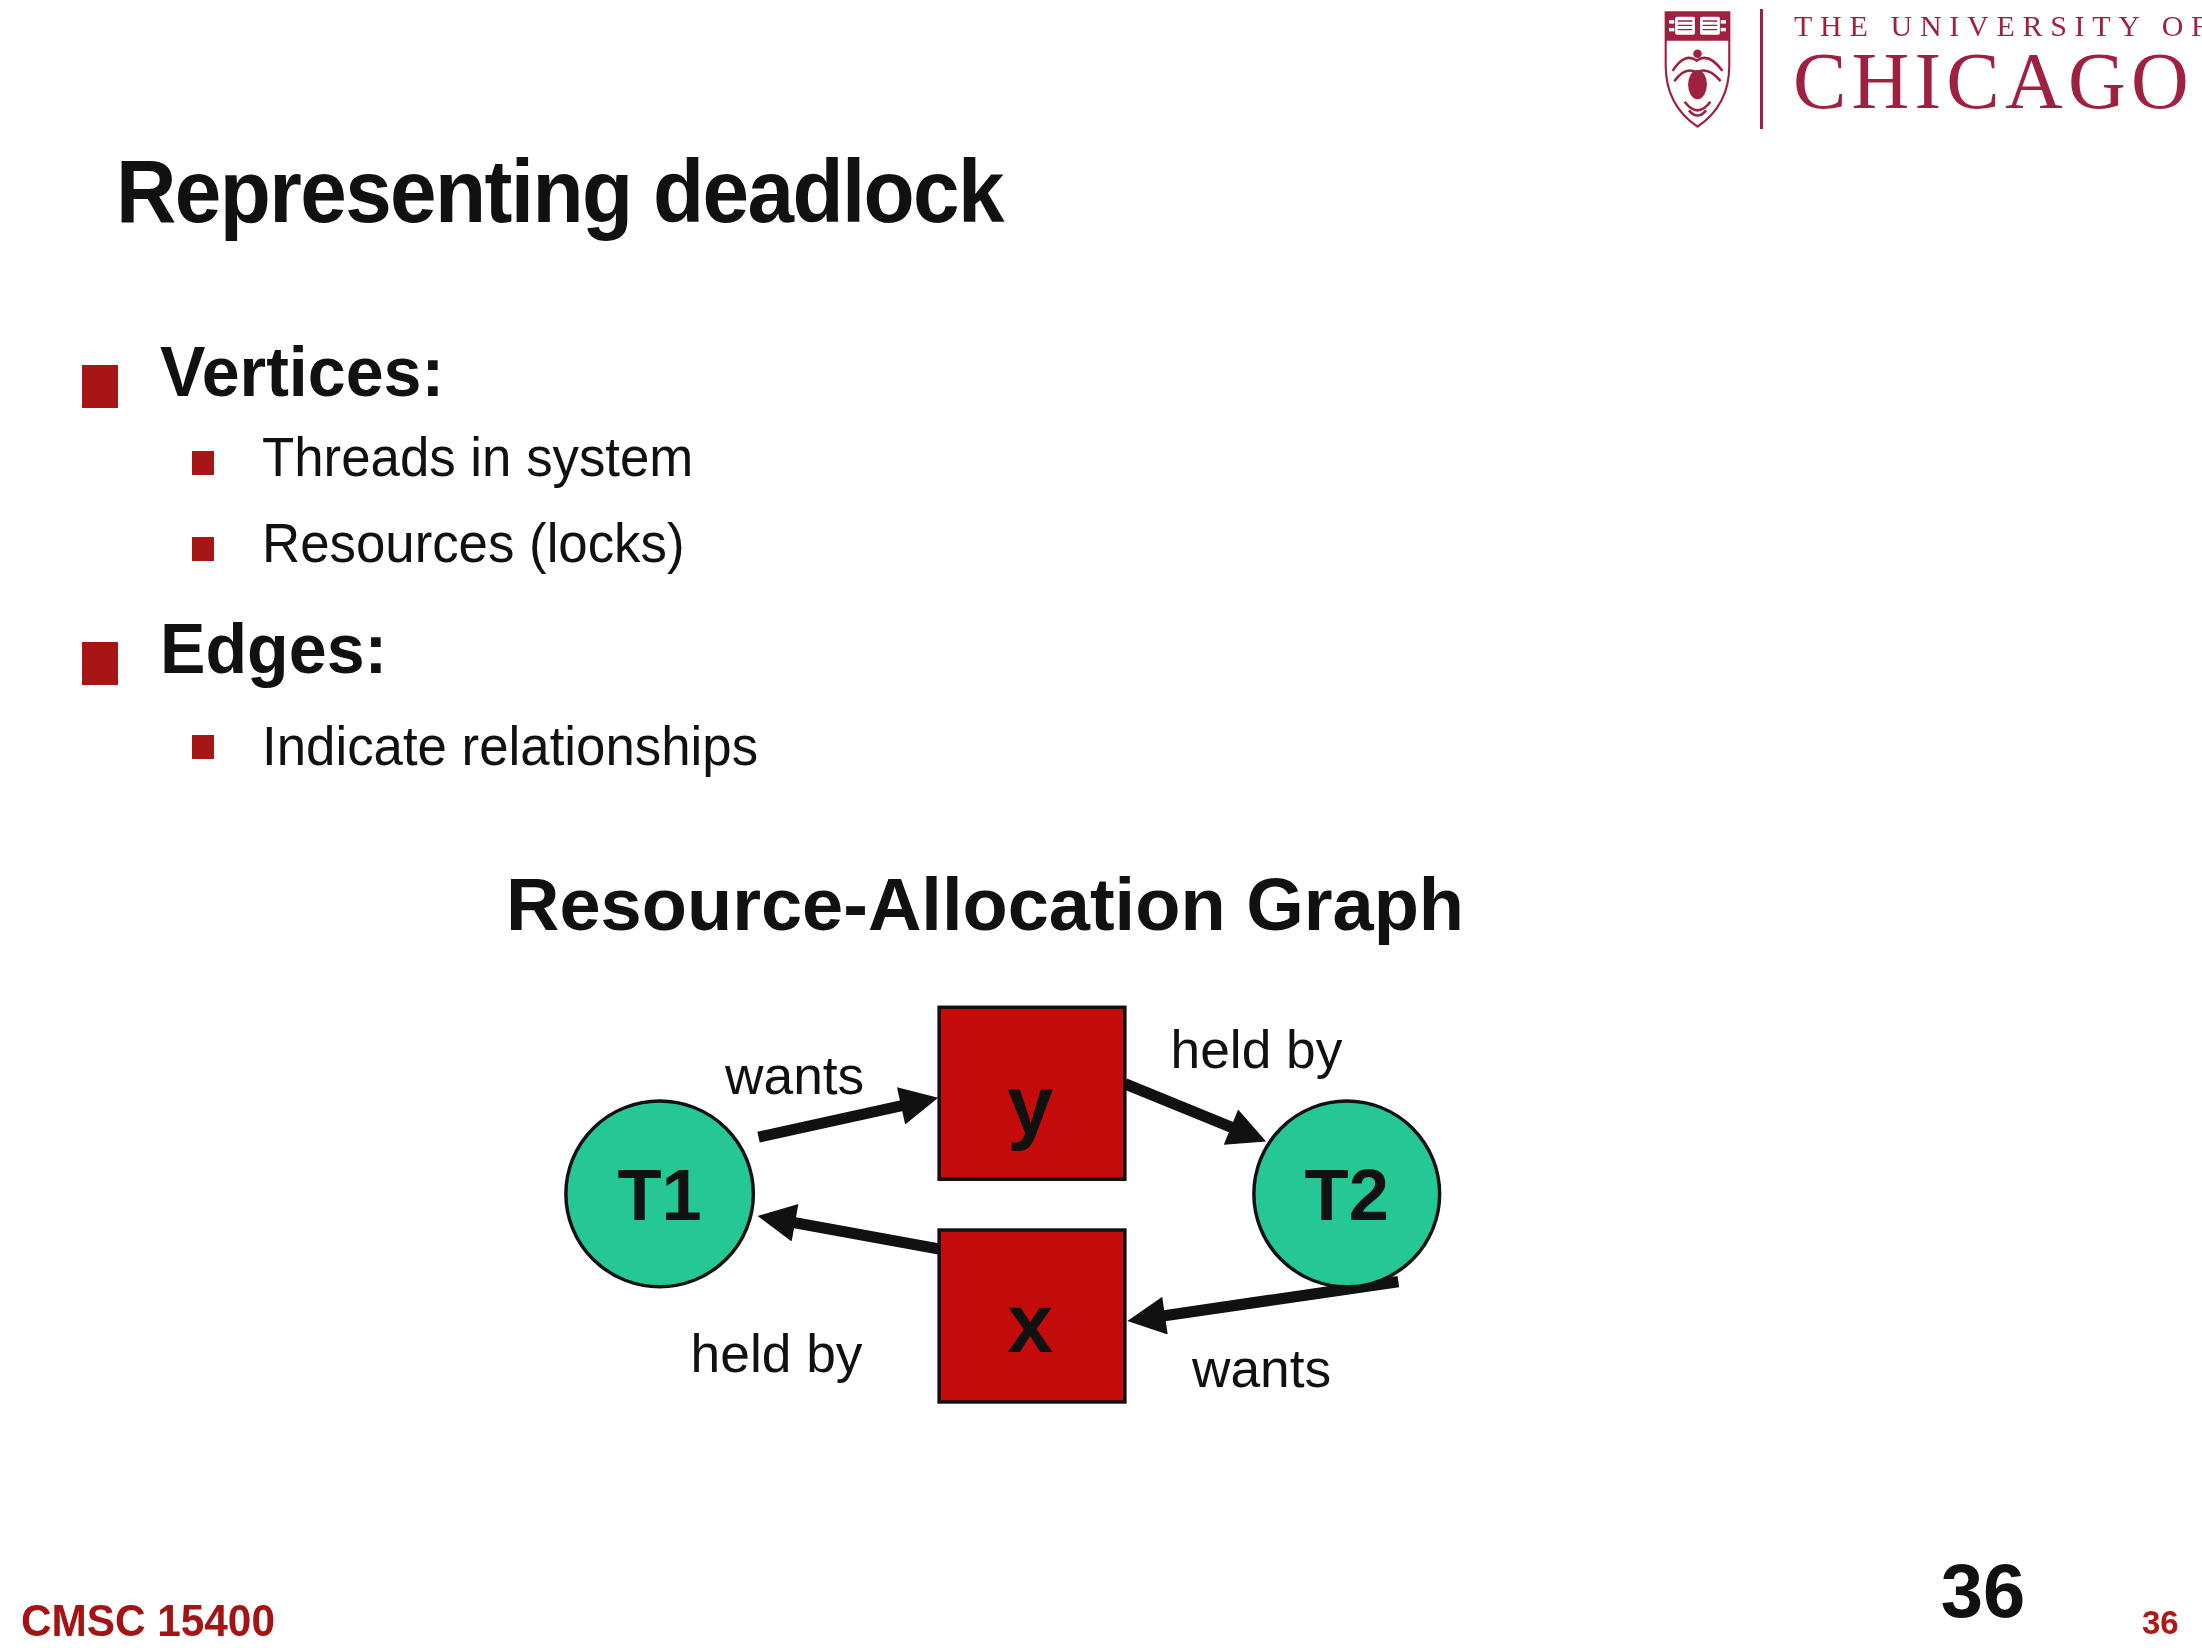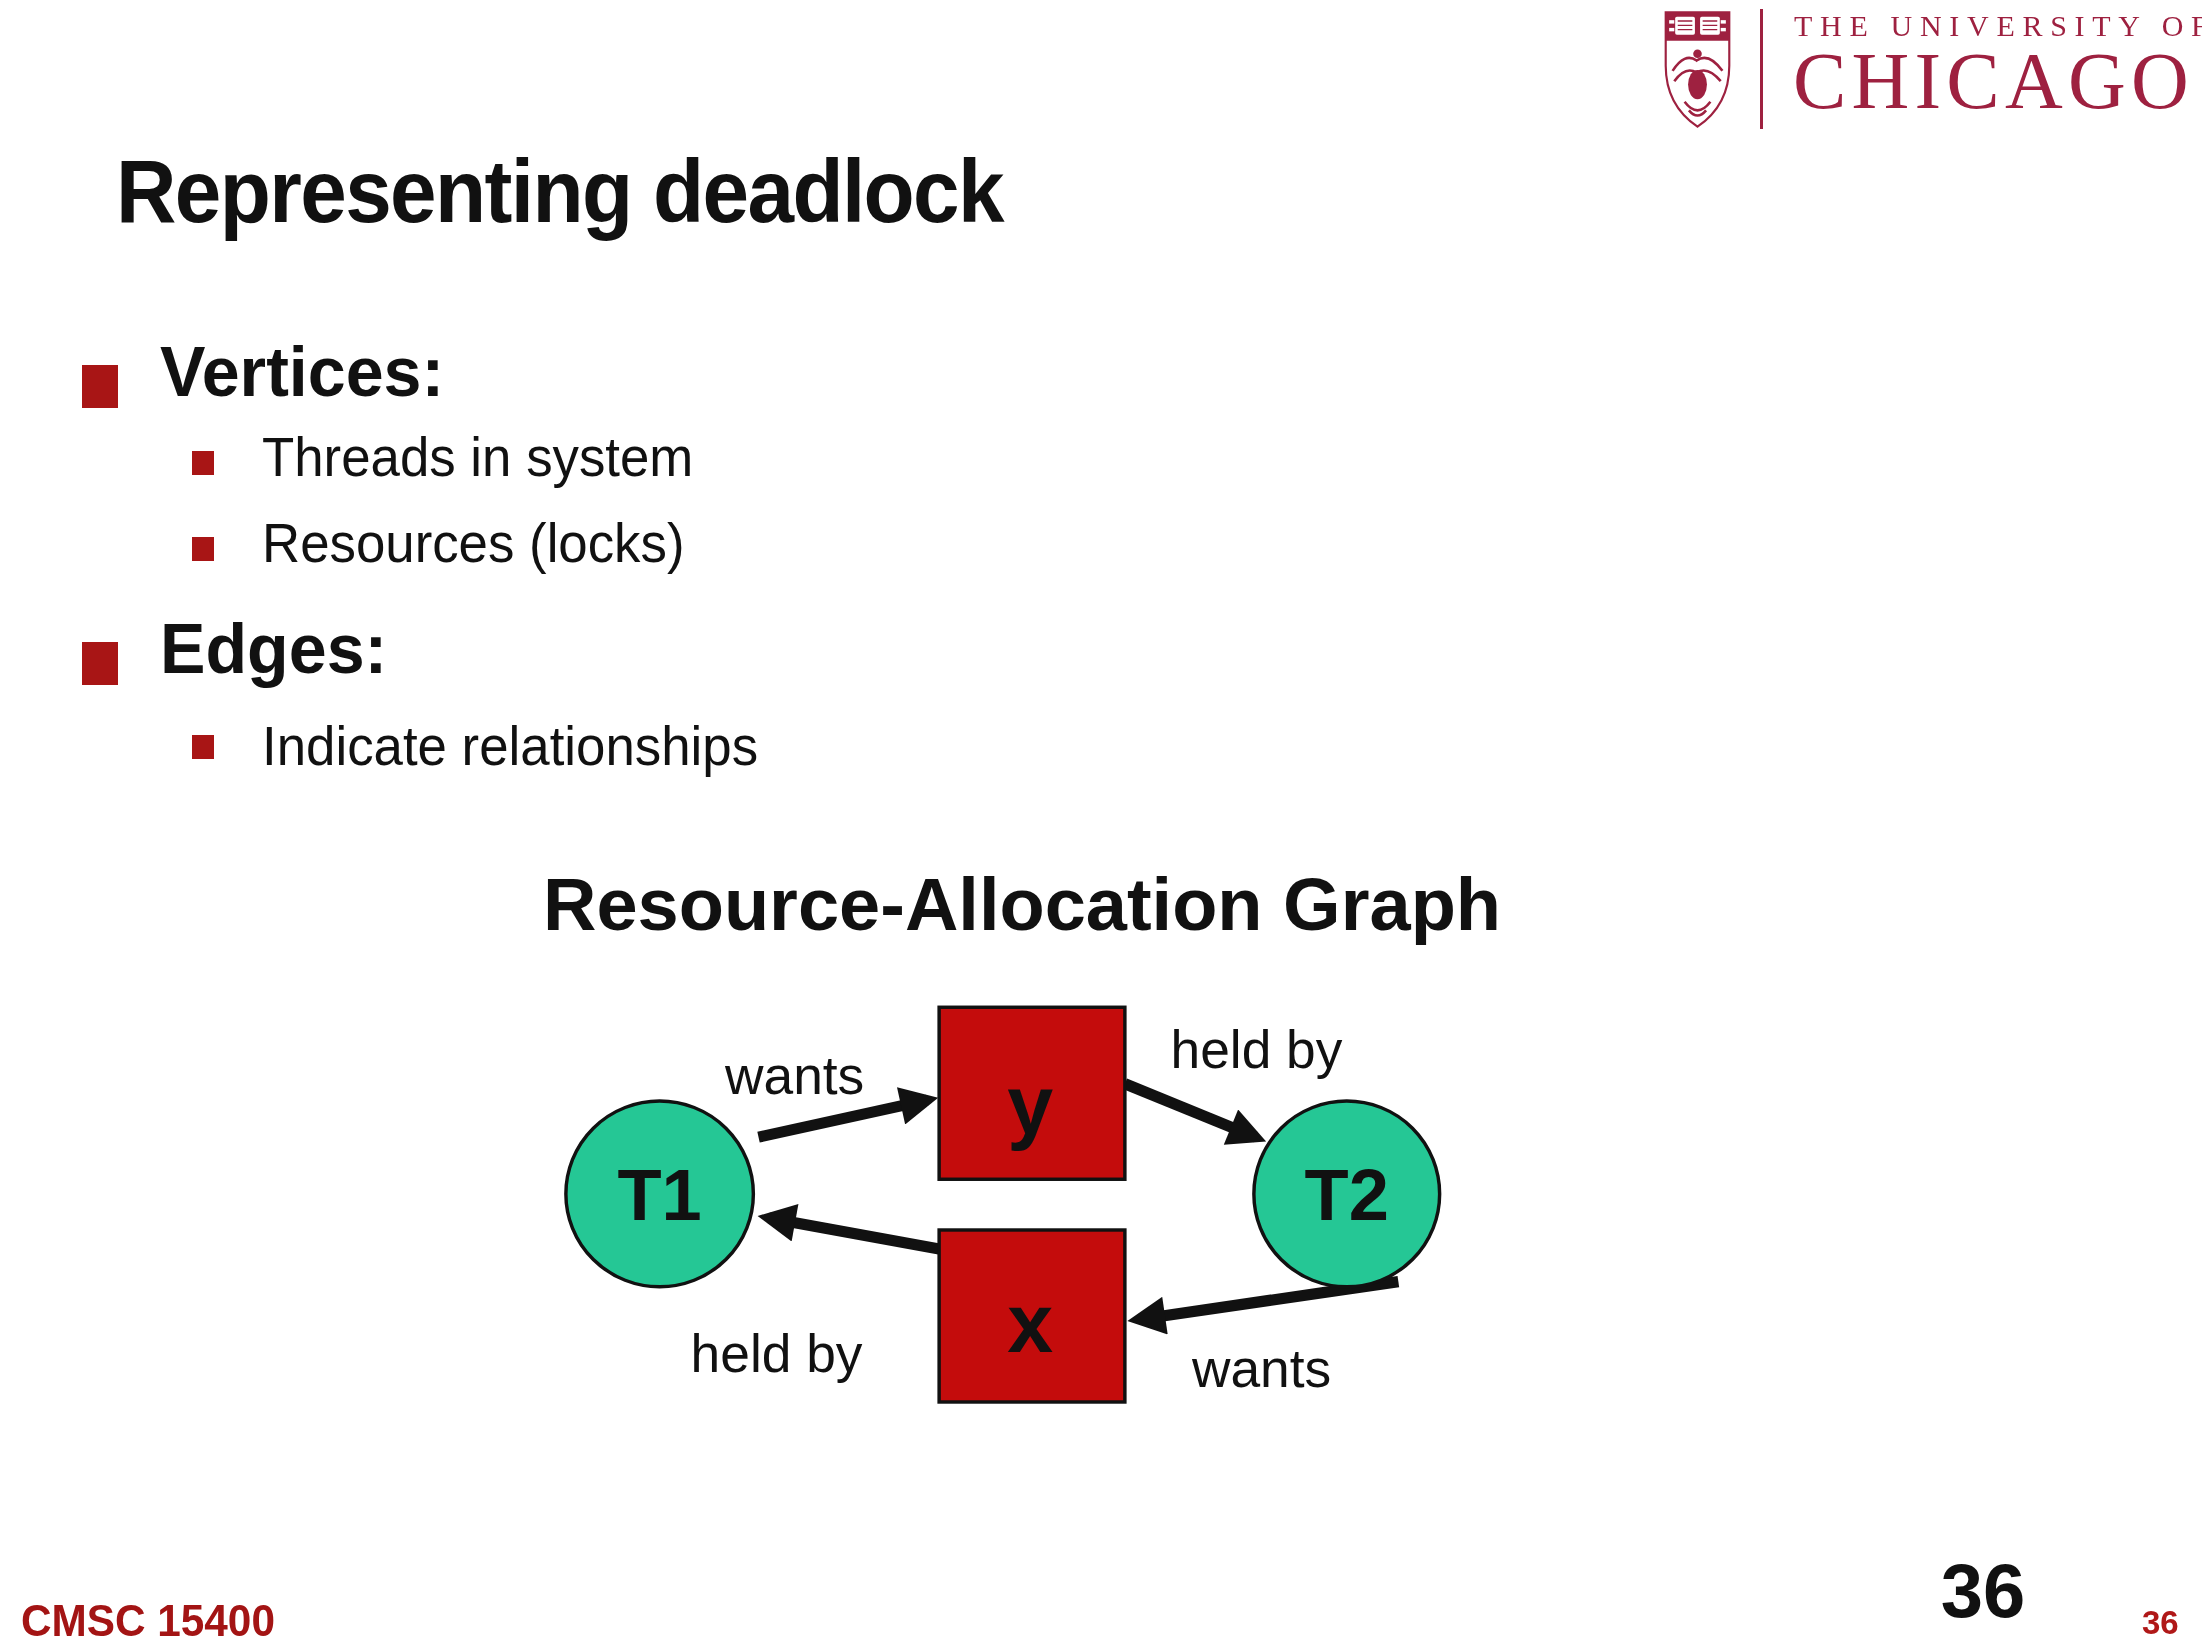--- a/index.html
+++ b/index.html
@@ -41,21 +41,21 @@
 
   
   .sq  { background: var(--bullet-red); }
   .b1  { width: 36px; height: 43px; }
   .b2  { width: 21.5px; height: 24px; }
   .lvl1-text { font-size: 71px; font-weight: bold; line-height: 1; white-space: nowrap; transform: scaleX(0.96); transform-origin: 0 0; }
   .lvl2-text { font-size: 55px; line-height: 1; white-space: nowrap; transform: scaleX(0.96); transform-origin: 0 0; }
 
   
   .diagram-title {
-    left: 506px; top: 862px; width: 1032px; text-align: center;
+    left: 506px; top: 862px; width: 1032px; text-align: left;
     font-size: 74px; font-weight: bold; white-space: nowrap;
   }
   svg text { font-family: "Liberation Sans", sans-serif; }
   .node-ellipse { fill: var(--thread-green); stroke: #111; stroke-width: 4; }
   .node-rect    { fill: var(--resource-red); stroke: #111; stroke-width: 4; }
   .node-label   { font-size: 84px; font-weight: bold; fill: #111; text-anchor: middle; }
   .res-label    { font-size: 96px; font-weight: bold; fill: #111; text-anchor: middle; }
   .edge         { stroke: #111; stroke-width: 13; }
   .edge-label   { font-size: 62px; fill: #111; text-anchor: middle; }
 

